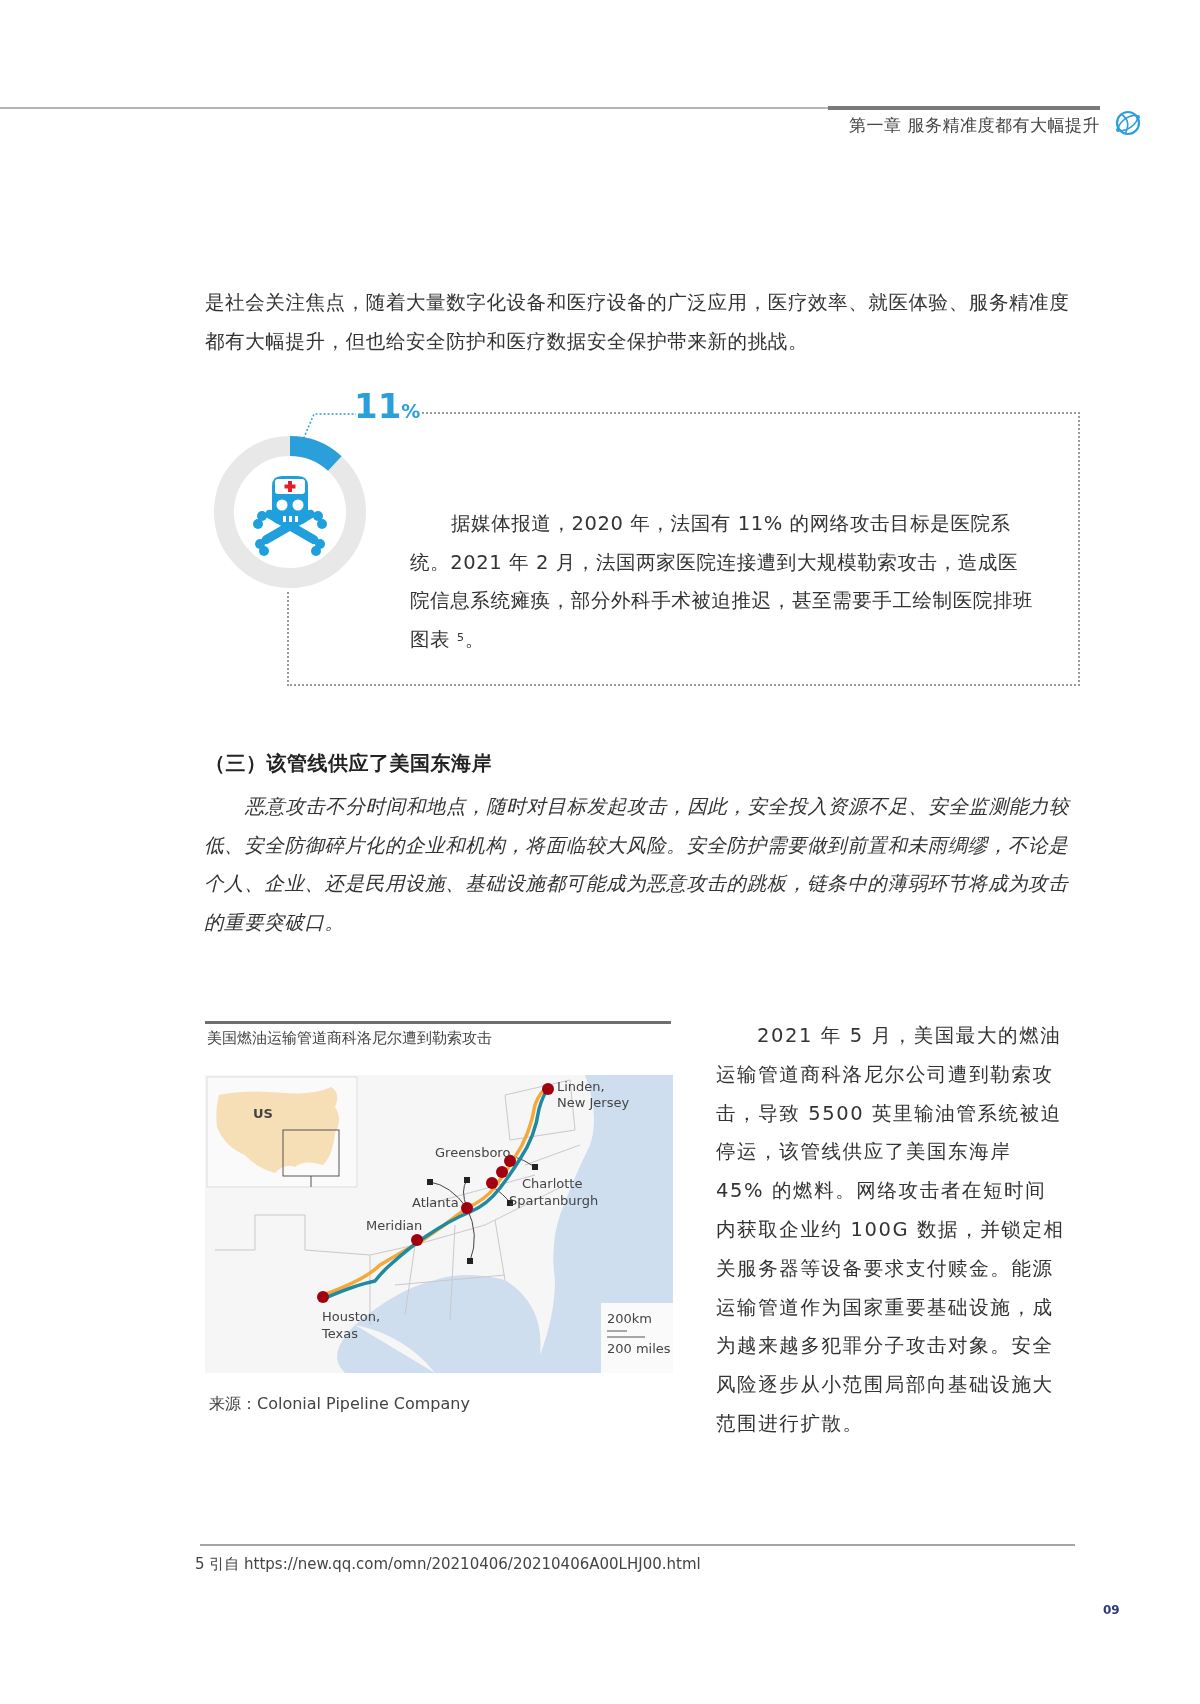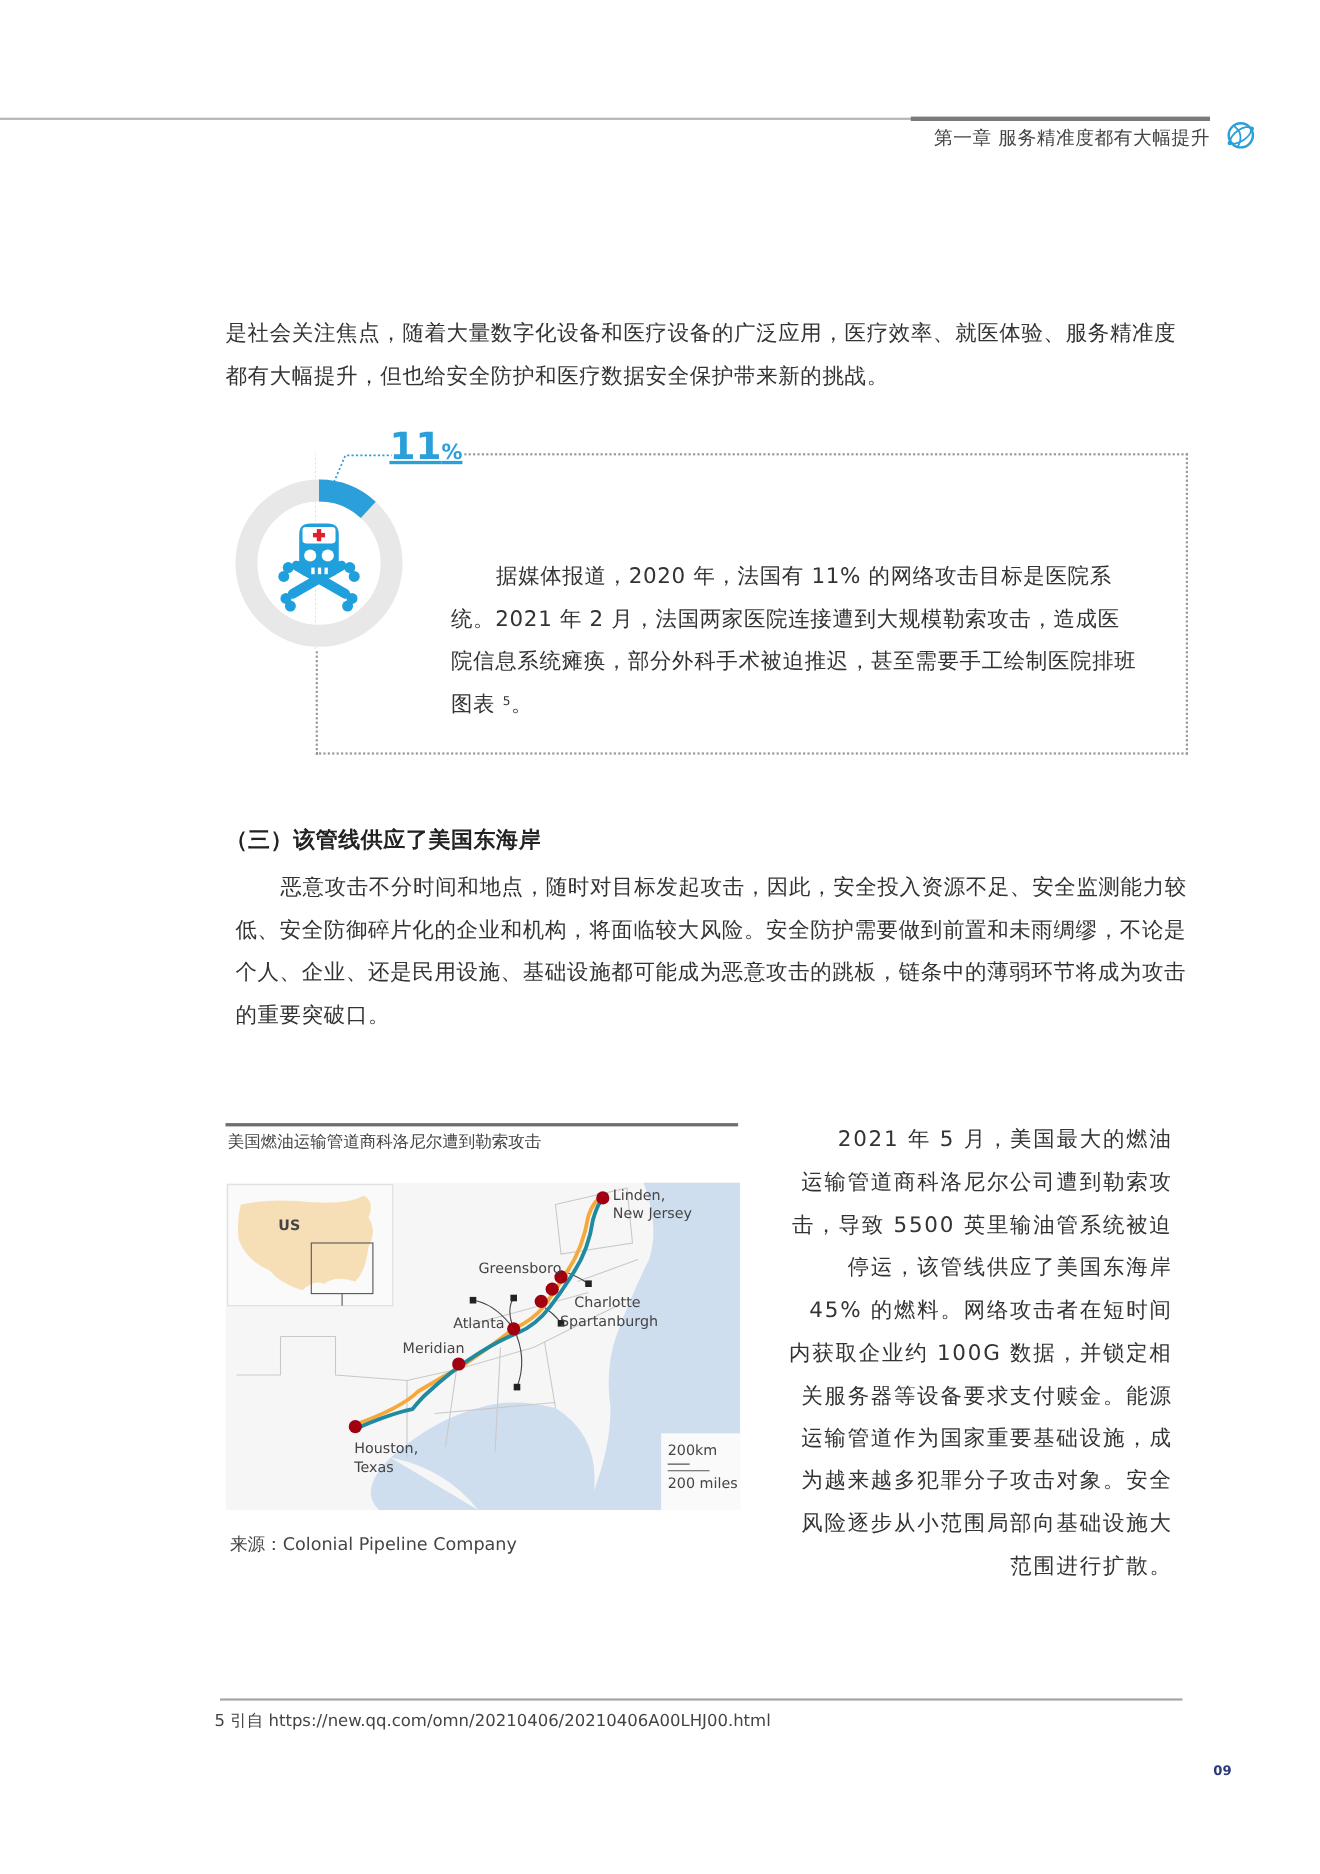--- a/index.html
+++ b/index.html
@@ -7,33 +7,33 @@
        font-family:"DejaVu Sans","Liberation Sans",sans-serif;color:#3a3a3a;}
   .abs{position:absolute;}
   .hdr-line{left:0;top:107px;width:1100px;height:2px;background:#b5b5b5;}
   .hdr-line-dark{left:828px;top:106px;width:272px;height:4px;background:#7a7a7a;}
   .hdr-title{left:828px;top:114px;width:272px;text-align:right;font-size:17px;color:#444;letter-spacing:0.5px;}
   .globe{left:1112px;top:107px;width:32px;height:32px;}
   .para{font-size:19.5px;line-height:38.5px;color:#333;letter-spacing:0.6px;}
   .indent{text-indent:2.1em;}
   .p1{left:205px;top:284px;width:872px;}
   .donut{left:210px;top:432px;width:160px;height:160px;}
-  .pct{left:354px;top:386px;color:#2b9fd9;font-weight:bold;font-size:34px;line-height:40px;text-decoration:underline;}
+  .pct{left:354px;top:386px;color:#2b9fd9;font-weight:bold;font-size:34px;line-height:40px;}
   .pct small{font-size:19px;}
   .box{left:287px;top:412px;width:793px;height:274px;border:2px dotted #9a9a9a;border-left:2px dotted #9a9a9a;box-sizing:border-box;}
   .box-cover{left:287px;top:408px;width:135px;height:8px;background:#fff;}
   .box-text{left:410px;top:478px;width:628px;margin-top:27px;}
   sup{font-size:11px;vertical-align:top;position:relative;top:-2px;}
   .sec-h{left:205px;top:750px;font-size:20px;font-weight:bold;color:#222;letter-spacing:0.5px;}
-  .p2{left:214px;top:788px;width:872px;}
+  .p2{left:204px;top:788px;width:872px;font-style:italic;}
   .fig-line{left:205px;top:1021px;width:466px;height:3px;background:#6e6e6e;}
   .fig-title{left:207px;top:1029px;font-size:15px;color:#444;}
   .map{left:205px;top:1075px;width:468px;height:298px;}
   .src{left:209px;top:1394px;font-size:16px;color:#444;text-align:center;}
-  .rcol{left:716px;top:1017px;width:350px;font-size:19.5px;line-height:38.8px;letter-spacing:1.6px;color:#333;text-align:right;}
+  .rcol{left:716px;top:1017px;width:350px;font-size:19.5px;line-height:38.8px;letter-spacing:1.6px;color:#333;}
   .fn-line{left:200px;top:1544px;width:875px;height:2px;background:#a5a5a5;}
   .fn{left:195px;top:1555px;font-size:15px;color:#444;}
   .pgno{left:1103px;top:1603px;font-size:12px;color:#2a3a7a;font-weight:bold;}
   .map-lbl{font-family:"DejaVu Sans",sans-serif;font-size:13px;fill:#444;}
 </style>
 </head>
 <body>
 
 <div class="abs hdr-line"></div>
 <div class="abs hdr-line-dark"></div>

